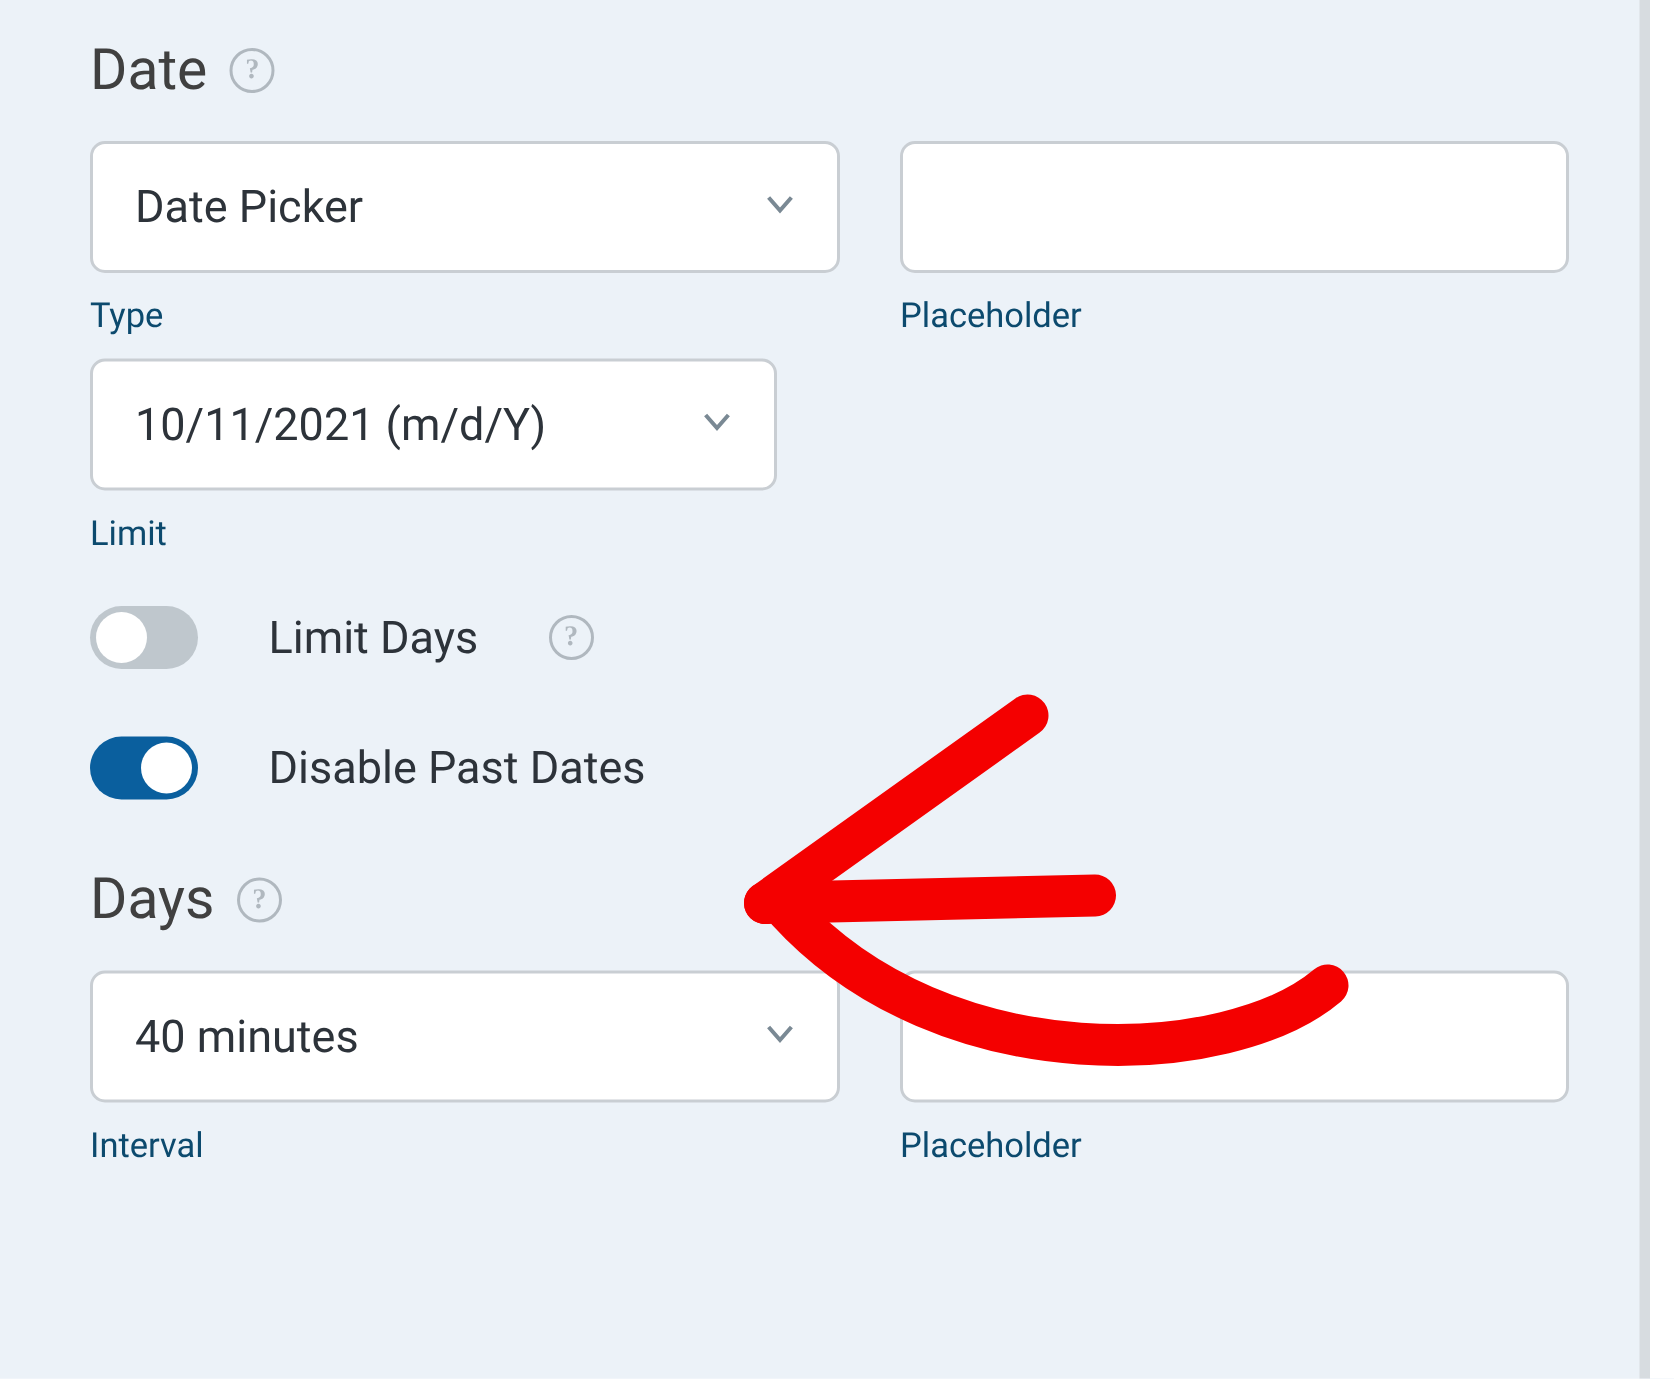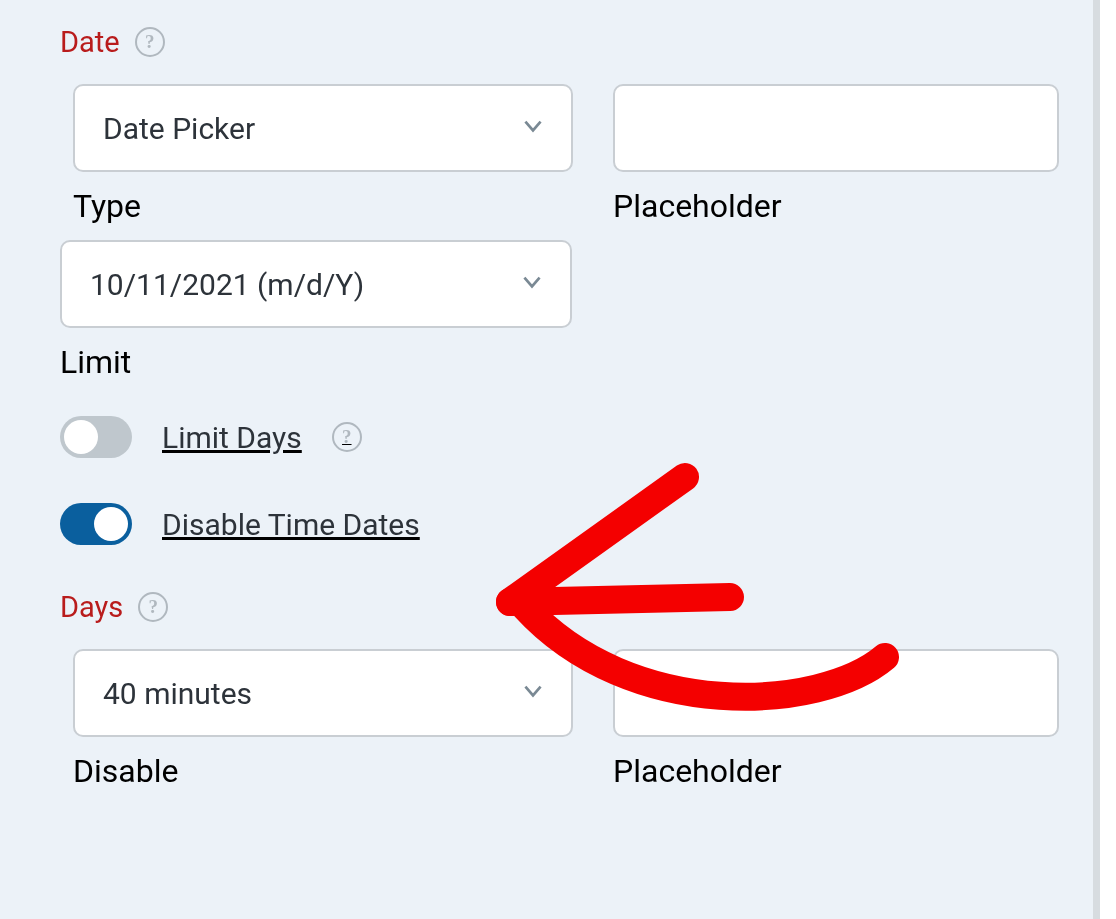--- a/index.html
+++ b/index.html
@@ -25,22 +25,22 @@
     }
 
     .section-head {
       display: flex;
       align-items: center;
       gap: 15px;
       margin-bottom: 25px;
     }
 
     .section-title {
-      font-size: 29px;
-      color: #b91c1c;
+      font-size: 38px;
+      color: #404040;
       font-weight: 400;
     }
 
     .help-icon {
       width: 30px;
       height: 30px;
       border: 2px solid #b0b8bf;
       border-radius: 50%;
       display: inline-flex;
       align-items: center;
@@ -58,37 +58,36 @@
     }
 
     .col {
       display: flex;
       flex-direction: column;
       flex: 1;
     }
 
     .col.wide {
       flex: 0 0 500px;
-      margin-left: 13px;
     }
 
     .select-box {
       position: relative;
       background: #ffffff;
       border: 2px solid #c9ced3;
       border-radius: 10px;
       height: 88px;
       display: flex;
       align-items: center;
       padding: 0 28px;
       cursor: pointer;
     }
 
     .select-box.narrow {
-      width: 512px;
+      width: 458px;
     }
 
     .select-value {
       font-size: 30px;
       color: #2d333a;
     }
 
     .chevron-icon {
       position: absolute;
       right: 25px;
@@ -109,36 +108,35 @@
       border: 2px solid #c9ced3;
       border-radius: 10px;
       height: 88px;
       padding: 0 28px;
       font-size: 30px;
       color: #2d333a;
       outline: none;
     }
 
     .sublabel {
-      font-size: 32px;
-      color: #000000;
+      font-size: 23px;
+      color: #0c4a6e;
       margin-top: 15px;
     }
 
     .toggles {
       margin-top: 35px;
       margin-bottom: 45px;
     }
 
     .toggle-row {
       display: flex;
       align-items: center;
-      gap: 30px;
+      gap: 47px;
       margin-bottom: 45px;
-      text-decoration: underline;
     }
 
     .toggle {
       position: relative;
       width: 72px;
       height: 42px;
       border-radius: 21px;
       cursor: pointer;
       transition: background 0.2s;
     }
@@ -235,40 +233,40 @@
         <div class="toggle-knob"></div>
       </div>
       <span class="toggle-label">Limit Days</span>
       <span class="help-icon">?</span>
     </div>
 
     <div class="toggle-row">
       <div class="toggle on">
         <div class="toggle-knob"></div>
       </div>
-      <span class="toggle-label">Disable Time Dates</span>
+      <span class="toggle-label">Disable Past Dates</span>
     </div>
   </div>
 
   <div class="section-head" style="margin-top:10px;">
     <span class="section-title">Days</span>
     <span class="help-icon">?</span>
   </div>
 
   <div class="row">
     <div class="col wide">
       <div class="select-box">
         <span class="select-value">40 minutes</span>
         <span class="chevron-icon">
           <svg viewBox="0 0 24 24">
               <polyline points="5 8 12 16 19 8"></polyline>
             </svg>
         </span>
       </div>
-      <div class="sublabel">Disable</div>
+      <div class="sublabel">Interval</div>
     </div>
     <div class="col">
       <input class="input-box" type="text" value="" style="">
       <div class="sublabel">Placeholder</div>
     </div>
   </div>
 
   <div class="arrow-annotation">
     <svg viewBox="0 0 520 290">
 

